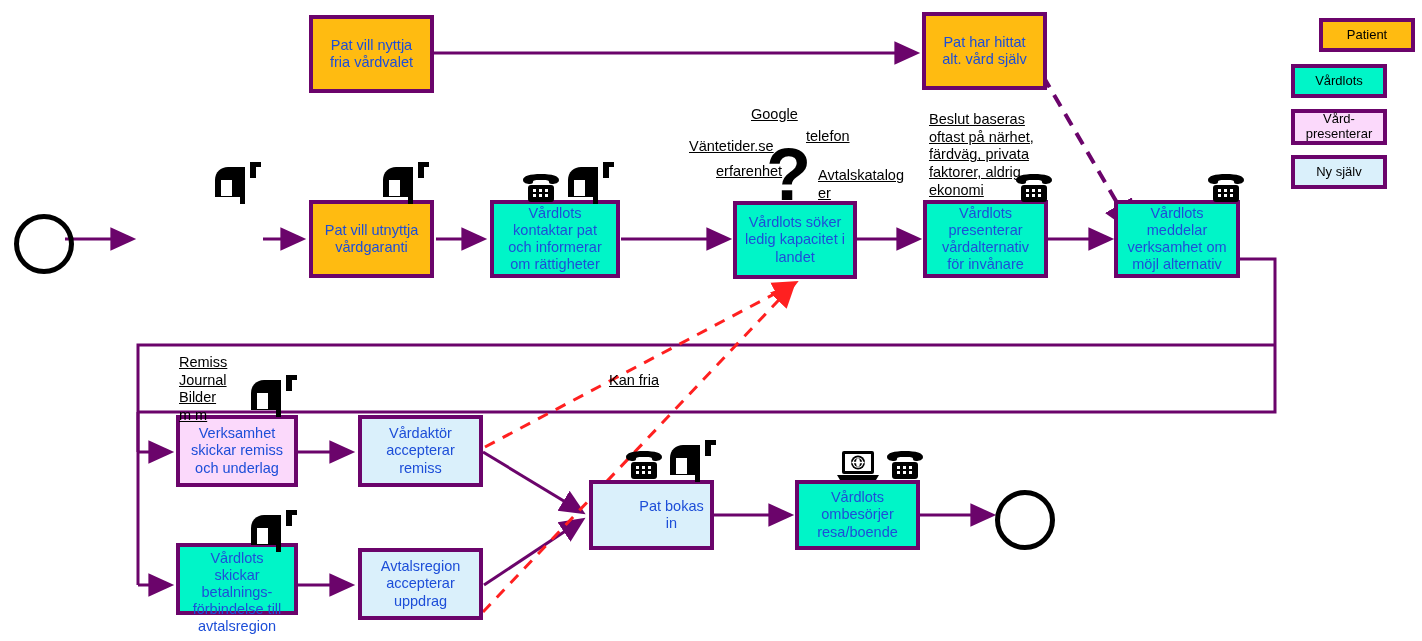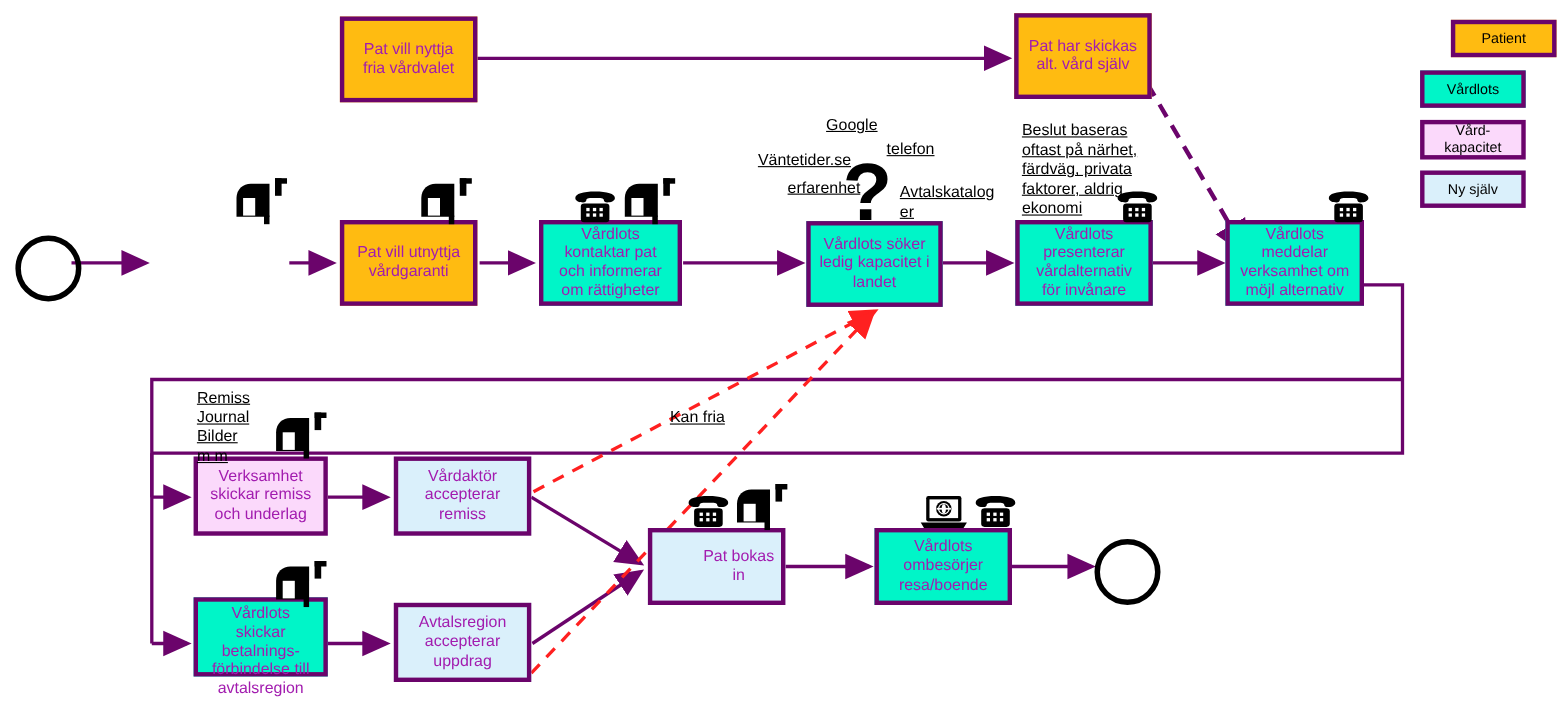--- a/index.html
+++ b/index.html
@@ -2,21 +2,21 @@
 <html><head>
 <meta charset="utf-8">
 <style>
   html,body{margin:0;padding:0;background:#ffffff;}
   body{width:1422px;height:641px;position:relative;overflow:hidden;
        font-family:"Liberation Sans","DejaVu Sans",sans-serif;}
   #canvas{position:absolute;left:0;top:0;width:1422px;height:641px;}
   svg.lines{position:absolute;left:0;top:0;width:1422px;height:641px;pointer-events:none;}
   .node{position:absolute;box-sizing:border-box;border:4px solid #6b046b;
         display:flex;align-items:center;justify-content:center;text-align:center;
-        font-size:14.5px;line-height:1.18;color:#a21caf;z-index:4;}
+        font-size:14.5px;line-height:1.18;color:#1d4ed8;z-index:4;}
   .node span{display:block;padding:0 3px;}
   .node.overflow{align-items:flex-start;padding-top:3px;overflow:visible;}
   .legend-box{position:absolute;box-sizing:border-box;border:4px solid #6b046b;
         display:flex;align-items:center;justify-content:center;text-align:center;
         font-size:13px;line-height:1.15;color:#000;z-index:6;}
   .annot{position:absolute;font-size:14.5px;line-height:1.22;color:#000;z-index:5;white-space:pre-line;text-decoration:underline;}
   .icon{position:absolute;z-index:5;}
   .qmark{position:absolute;font-size:74px;line-height:1;font-weight:bold;color:#000;z-index:5;
          font-family:"Liberation Sans","DejaVu Sans",sans-serif;}
   .circ{position:absolute;border:5px solid #000;border-radius:50%;z-index:4;background:transparent;}
@@ -288,21 +288,21 @@
 verksamhet om
 möjl alternativ</span>
   </div>
 
   <div class="node" style="left:309px;top:15px;width:125px;height:78px;background:#FFBB11;">
     <span style="white-space:pre-line;">Pat vill nyttja
 fria vårdvalet</span>
   </div>
 
   <div class="node" style="left:922px;top:12px;width:125px;height:78px;background:#FFBB11;">
-    <span style="white-space:pre-line;">Pat har skickas
+    <span style="white-space:pre-line;">Pat har hittat
 alt. vård själv</span>
   </div>
 
   <div class="node" style="left:176px;top:415px;width:122px;height:72px;background:#FBD9FB;">
     <span style="white-space:pre-line;">Verksamhet
 skickar remiss
 och underlag</span>
   </div>
 
   <div class="node" style="left:358px;top:415px;width:125px;height:72px;background:#DAF0FB;">
@@ -337,20 +337,20 @@
 
   <div>
     <div class="legend-box" style="left:1291px;top:18px;width:96px;height:34px;background:#FFBB11;margin-left:28px;">
       <span>Patient</span>
     </div>
     <div class="legend-box" style="left:1291px;top:64px;width:96px;height:34px;background:#00F5C8;">
       <span>Vårdlots</span>
     </div>
     <div class="legend-box" style="left:1291px;top:109px;width:96px;height:36px;background:#FBD9FB;">
       <span style="white-space:pre-line;">Vård-
-kapacitet</span>
+presenterar</span>
     </div>
     <div class="legend-box" style="left:1291px;top:155px;width:96px;height:34px;background:#DAF0FB;">
       <span>Ny själv</span>
     </div>
   </div>
 
 </div>
 
 </body></html>

